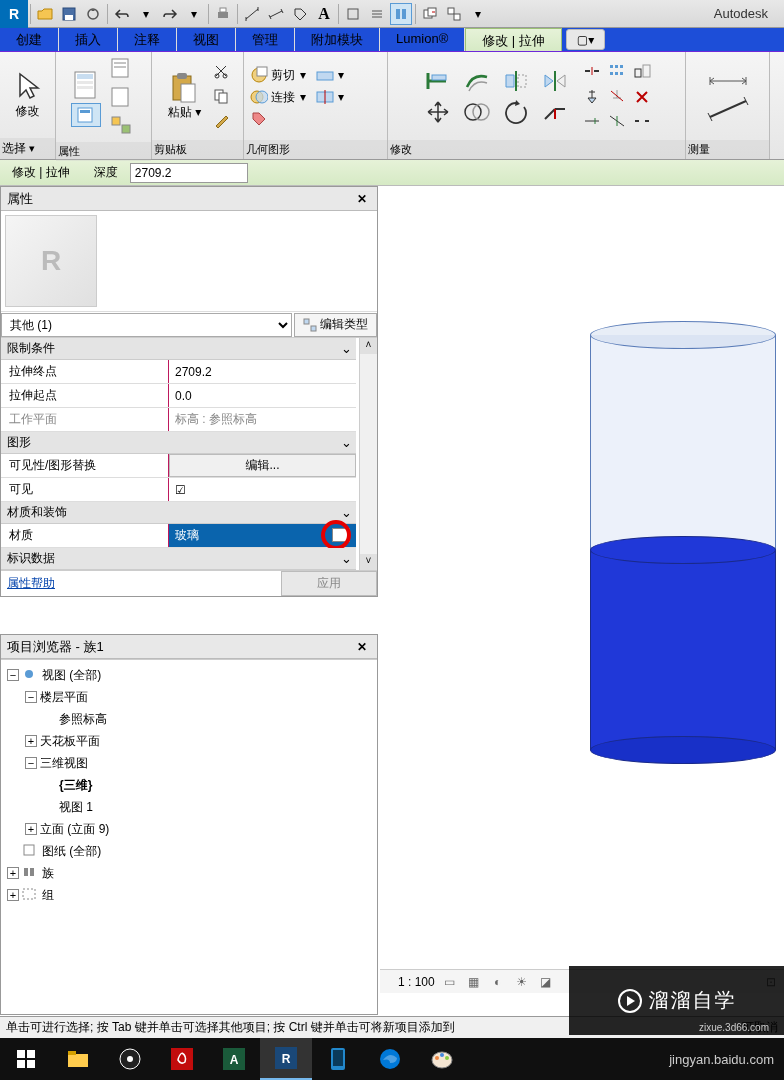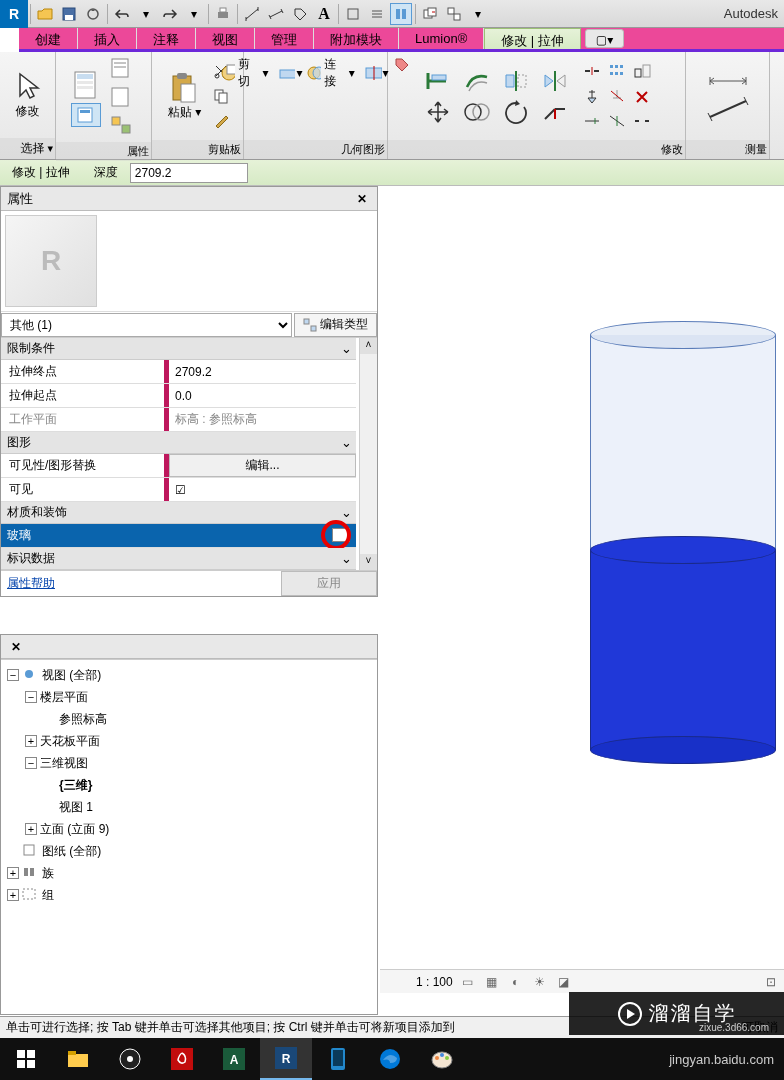--- a/index.html
+++ b/index.html
@@ -3,33 +3,33 @@
 <meta charset="utf-8">
 <style>
 * { box-sizing: border-box; margin: 0; padding: 0; font-family: "Microsoft YaHei", "SimSun", Arial, sans-serif; font-size: 12px; }
 body { width: 784px; height: 1080px; background: #fff; overflow: hidden; position: relative; }
 
 
 .qat { height: 28px; background: linear-gradient(#e8e8e8, #d8d8d8); display: flex; align-items: center; border-bottom: 1px solid #999; }
 .qat-logo { width: 28px; height: 28px; background: #006db8; display: flex; align-items: center; justify-content: center; color: #fff; font-weight: bold; font-size: 14px; }
 .qat-divider { width: 1px; height: 20px; background: #aaa; margin: 0 2px; }
 .qat-icon { width: 22px; height: 22px; display: flex; align-items: center; justify-content: center; margin: 0 1px; cursor: pointer; }
-.qat-title { margin-left: auto; padding-right: 6px; font-size: 13px; color: #333; }
-
-
-.ribbon-tabs { height: 24px; background: #ec4899; display: flex; border-bottom: 3px solid #6d28d9; margin-left: 19px; }
+.qat-title { margin-left: auto; padding-right: 16px; font-size: 13px; color: #333; }
+
+
+.ribbon-tabs { height: 24px; background: #1d4ed8; display: flex; border-bottom: 1px solid #6d28d9; }
 .ribbon-tab { padding: 3px 16px; font-size: 13px; cursor: pointer; border-right: 1px solid #ddd; }
 .ribbon-tab.active { background: linear-gradient(#e6f2d8, #d6eac5); border: 1px solid #9bc174; border-bottom: none; }
 .ribbon-tab-dropdown { padding: 3px 10px; background: #e8e8e8; border: 1px solid #bbb; border-radius: 3px; margin: 1px 4px; }
 
 
 .ribbon-body { height: 108px; background: linear-gradient(#f5f5f5, #e6e6e6); display: flex; border-bottom: 1px solid #999; }
 .ribbon-panel { border-right: 1px solid #bbb; display: flex; flex-direction: column; min-width: 50px; }
 .panel-content { flex: 1; display: flex; align-items: center; justify-content: center; padding: 2px 4px; gap: 2px; }
-.panel-label { text-align: right; font-size: 11px; padding: 2px; background: rgba(200,200,200,0.3); }
+.panel-label { text-align: left; font-size: 11px; padding: 2px; background: rgba(200,200,200,0.3); }
 
 .big-button { display: flex; flex-direction: column; align-items: center; padding: 4px 6px; cursor: pointer; }
 .big-button .icon-box { width: 32px; height: 32px; display: flex; align-items: center; justify-content: center; }
 .small-button { width: 24px; height: 24px; display: flex; align-items: center; justify-content: center; cursor: pointer; }
 .button-col { display: flex; flex-direction: column; gap: 1px; }
 .button-row { display: flex; gap: 1px; align-items: center; }
 .ribbon-text { font-size: 12px; margin-left: 2px; }
 
 
 .options-bar { height: 26px; background: linear-gradient(#e6f2d8, #d6eac5); display: flex; align-items: center; border-bottom: 1px solid #bbb; }
@@ -50,21 +50,21 @@
 .edit-type-btn { height:24px; padding:0 8px; border:1px solid #aaa; background:#f5f5f5; margin-left:2px; display:flex; align-items:center; gap:3px; cursor:pointer; }
 
 .prop-grid { border-top: 1px solid #ccc; position:relative; }
 .prop-grid-inner { width: 355px; }
 .prop-scroll { position:absolute; right:0; top:0; bottom:0; width:18px; background:#f0f0f0; border-left:1px solid #ccc; }
 .prop-scroll-arrow { height:16px; text-align:center; background:#e0e0e0; line-height:14px; font-size:10px; }
 
 .prop-section { height: 22px; background: #e4e4e4; padding: 2px 6px; font-size: 12px; display:flex; align-items:center; border-bottom: 1px solid #ccc; position:relative; }
 .prop-section .collapse { position:absolute; right:4px; font-size:13px; }
 .prop-row { display: flex; height: 24px; border-bottom: 1px solid #ddd; }
-.prop-cell-label { width: 168px; padding: 2px 8px; border-right: 5px solid #be185d; display:flex; align-items:center; }
+.prop-cell-label { width: 168px; padding: 2px 8px; border-right: 1px solid #be185d; display:flex; align-items:center; }
 .prop-cell-value { flex: 1; padding: 2px 6px; display:flex; align-items:center; position:relative; }
 .prop-cell-value.selected { background: #0a64ad; color:#fff; }
 .highlight-circle { position:absolute; right:5px; top:-4px; width:30px; height:30px; border:4px solid #e60000; border-radius:50%; pointer-events:none; }
 .browse-btn { position:absolute; right:6px; top:4px; width:18px; height:14px; background:#fff; border:1px solid #888; font-size:9px; text-align:center; line-height:10px; }
 
 .prop-footer { display:flex; height:26px; border-top:1px solid #ccc; }
 .prop-help { flex:1; padding:4px 6px; color:#0645ad; text-decoration:underline; cursor:pointer; }
 .apply-btn { width:96px; background:#e8e8e8; border:1px solid #bbb; text-align:center; line-height:22px; color:#888; }
 
 
@@ -84,21 +84,21 @@
 .cyl-fill-body { width:186px; height:200px; background:#2038d8; border-left:1px solid #1a2a8a; border-right:1px solid #1a2a8a; margin-top:-14px; }
 .cyl-bottom-ellipse { width:186px; height:28px; border:1px solid #1a2a8a; border-radius:50%; background:#1830c8; margin-top:-14px; }
 
 .view-controls { position:absolute; bottom:0; left:0; right:0; height:24px; background:#f5f5f5; border-top:1px solid #ccc; display:flex; align-items:center; padding:0 4px; gap:6px; font-size:11px; }
 .vc-icon { width:18px; height:18px; display:flex; align-items:center; justify-content:center; color:#666; }
 
 
 .status-bar { position:absolute; bottom:42px; left:0; right:0; height:22px; background:#f0f0f0; border-top:1px solid #999; padding:2px 6px; font-size:12px; overflow:hidden; white-space:nowrap; }
 
 
-.watermark { position:absolute; bottom:45px; right:0; width:215px; height: 43px; background:rgba(0,0,0,0.85); color:#fff; display:flex; align-items:center; justify-content:center; gap:6px; font-size:15px; }
+.watermark { position:absolute; bottom:45px; right:0; width:215px; height: 69px; background:rgba(0,0,0,0.85); color:#fff; display:flex; align-items:center; justify-content:center; gap:6px; font-size:15px; }
 .watermark-sub { position:absolute; bottom:2px; right:15px; font-size:10px; color:#ccc; }
 
 
 .taskbar { position:absolute; bottom:0; left:0; right:0; height:42px; background:#101010; display:flex; align-items:center; }
 .task-item { width:52px; height:42px; display:flex; align-items:center; justify-content:center; color:#fff; font-size:18px; }
 .task-item.active { background:#333; border-bottom:2px solid #76b9ed; }
 
 svg { display:block; }
 </style>
 </head>
@@ -297,21 +297,21 @@
             <svg width="16" height="16">
               <path d="M3 13 L7 9 L13 3 L15 5 L9 11 L5 15 Z" fill="#d4a94a" stroke="#8a6a1a"></path>
             </svg>
           </div>
       </div>
     </div>
     <div class="panel-label">剪贴板</div>
   </div>
 
   <div class="ribbon-panel" style="width:144px">
-    <div class="panel-content" style="flex-direction:row; align-items:flex-start; gap:4px; padding:4px 6px">
+    <div class="panel-content" style="flex-direction:column; align-items:flex-start; gap:4px; padding:4px 6px">
       <div class="button-row">
         <svg width="18" height="18">
             <circle cx="9" cy="9" r="7" fill="#f0d080" stroke="#b8860b"></circle>
             <rect x="7" y="1" width="10" height="9" fill="#fff" stroke="#888"></rect>
           </svg>
         <span class="ribbon-text">剪切</span>
           <span style="margin-left:4px">▾</span>
         <svg width="22" height="18" style="margin-left:8px">
             <rect x="2" y="6" width="16" height="8" fill="#c0d8f0" stroke="#5a9bd5"></rect>
           </svg>
@@ -531,20 +531,21 @@
     </div>
     <div class="prop-row">
       <div class="prop-cell-label">可见</div>
       <div class="prop-cell-value">☑</div>
     </div>
     <div class="prop-section">
           <span>材质和装饰</span>
           <span class="collapse">⌄</span>
         </div>
     <div class="prop-row">
+      <div class="prop-cell-label">材质</div>
       <div class="prop-cell-value selected">
         <span>玻璃</span>
         <div class="browse-btn">…</div>
         <div class="highlight-circle"></div>
       </div>
     </div>
     <div class="prop-section">
           <span>标识数据</span>
           <span class="collapse">⌄</span>
         </div>
@@ -556,20 +557,21 @@
     </div>
   </div>
   <div class="prop-footer">
     <div class="prop-help">属性帮助</div>
     <div class="apply-btn">应用</div>
   </div>
 </div>
 
 <div class="project-browser">
   <div class="panel-title">
+    <span class="panel-title-text">项目浏览器 - 族1</span>
     <span class="panel-close">✕</span>
   </div>
   <div class="tree">
     <div class="tree-row" style="padding-left:4px">
         <span class="tree-toggle">−</span>
         <svg class="tree-icon" width="14" height="12">
           <circle cx="7" cy="6" r="4" fill="#5a9bd5"></circle>
         </svg>
         <span class="tree-label">视图 (全部)</span>
       </div>
@@ -625,21 +627,21 @@
 
 <div class="viewport">
   <div class="cylinder">
     <div class="cyl-top-ellipse"></div>
     <div class="cyl-glass-body"></div>
     <div class="cyl-mid-ellipse"></div>
     <div class="cyl-fill-body"></div>
     <div class="cyl-bottom-ellipse"></div>
   </div>
   <div class="view-controls">
-    <span style="margin-left:32px">1 : 100</span>
+    <span style="margin-left:14px">1 : 100</span>
     <div class="vc-icon">▭</div>
     <div class="vc-icon">▦</div>
     <div class="vc-icon">◐</div>
     <div class="vc-icon">☀</div>
     <div class="vc-icon">◪</div>
     <div class="vc-icon" style="margin-left:auto">⊡</div>
   </div>
 </div>
 
 <div class="status-bar">

